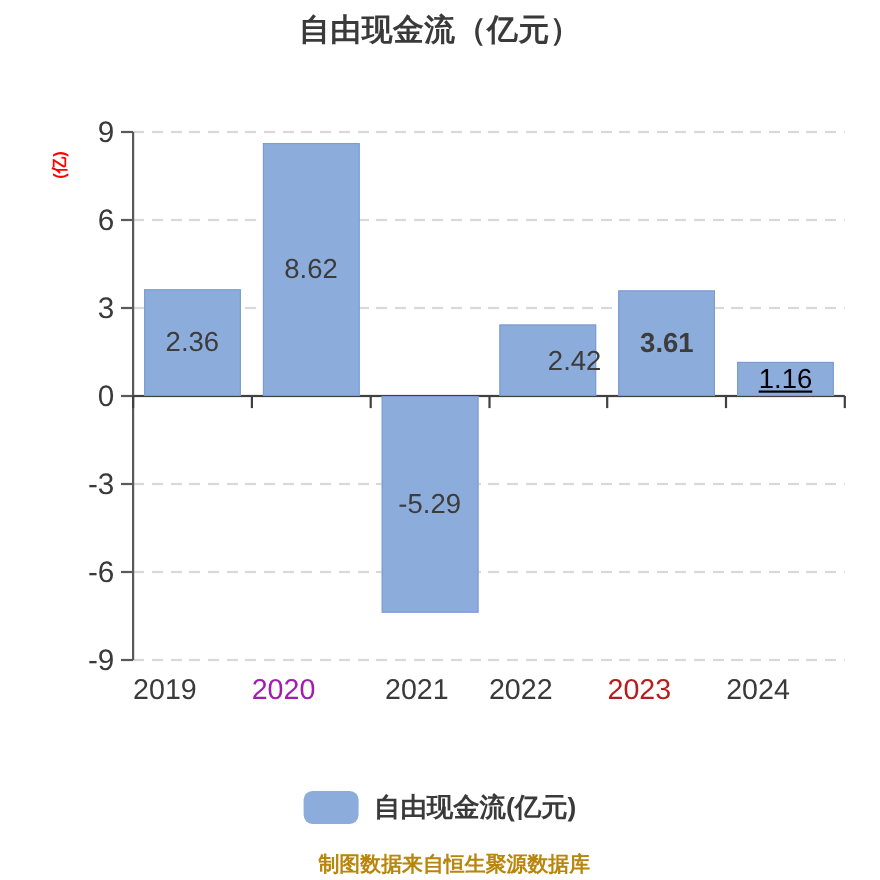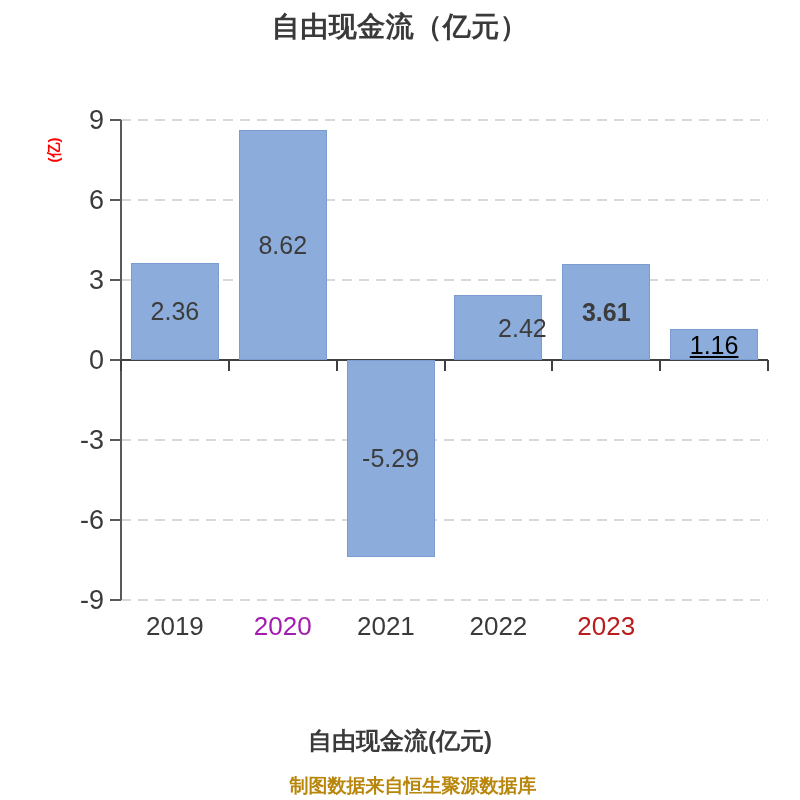--- a/index.html
+++ b/index.html
@@ -27,25 +27,25 @@
   .yaxis-line{position:absolute;width:2px;}
   .zero-line{position:absolute;height:2px;}
   .xtick-mark{position:absolute;width:2px;height:11px;}
   .bar{position:absolute;box-sizing:border-box;}
   .bar-label{
     position:absolute;height:30px;line-height:30px;text-align:center;
     font-size:25px;
   }
   .xlabel{
     position:absolute;top:610px;height:32px;line-height:32px;
-    text-align:center;font-size:26px;
+    text-align:left;font-size:26px;
   }
   .legend{
     position:absolute;top:716px;left:0;width:800px;height:36px;
-    display:flex;justify-content:center;align-items:center;gap:14px;flex-direction:column;
+    display:flex;justify-content:center;align-items:center;gap:14px;
   }
   .legend-swatch{width:50px;height:30px;border-radius:8px;display:inline-block;}
   .legend-label{font-size:24px;font-weight:600;}
   .footer{
     position:absolute;top:773px;left:0;width:800px;text-align:center;
     font-size:19px;font-weight:bold;margin-left:13px;
   }
 </style>
 </head>
 <body style="background: rgb(255, 255, 255);">
@@ -92,22 +92,23 @@
     <div class="xtick-mark" style="left: 659.167px; top: 360px; background: rgb(64, 64, 64);"></div>
     <div class="xtick-mark" style="left: 767px; top: 360px; background: rgb(64, 64, 64);"></div>
     <div class="bar" style="left: 130.917px; top: 262.933px; width: 88px; height: 97.0667px; background: rgb(140, 172, 220); border: 1px solid rgb(124, 155, 208);"></div>
     <div class="bar-label" style="left: 130.917px; width: 88px; top: 296.467px; color: rgb(60, 60, 60);">2.36</div>
     <div class="xlabel" style="left: 121px; width: 107.833px; color: rgb(58, 58, 58);">2019</div>
     <div class="bar" style="left: 238.75px; top: 130.133px; width: 88px; height: 229.867px; background: rgb(140, 172, 220); border: 1px solid rgb(124, 155, 208);"></div>
     <div class="bar-label" style="left: 238.75px; width: 88px; top: 230.067px; color: rgb(60, 60, 60);">8.62</div>
     <div class="xlabel" style="left: 228.833px; width: 107.833px; color: #a21caf;">2020</div>
     <div class="bar" style="left: 346.583px; top: 360px; width: 88px; height: 196.533px; background: rgb(140, 172, 220); border: 1px solid rgb(124, 155, 208);"></div>
     <div class="bar-label" style="left: 346.583px; width: 88px; top: 443.267px; color: rgb(60, 60, 60);">-5.29</div>
-    <div class="xlabel" style="left: 332px; width: 107.833px; color: rgb(58, 58, 58);">2021</div>
+    <div class="xlabel" style="left: 350px; width: 107.833px; color: rgb(58, 58, 58);">2021</div>
     <div class="bar" style="left: 454.417px; top: 295.467px; width: 88px; height: 64.5333px; background: rgb(140, 172, 220); border: 1px solid rgb(124, 155, 208);"></div>
     <div class="bar-label" style="left: 454.417px; width: 88px; top: 312.733px; color: rgb(60, 60, 60); margin-left: 24px;">2.42</div>
     <div class="xlabel" style="left: 444.5px; width: 107.833px; color: rgb(58, 58, 58);">2022</div>
     <div class="bar" style="left: 562.25px; top: 263.733px; width: 88px; height: 96.2667px; background: rgb(140, 172, 220); border: 1px solid rgb(124, 155, 208);"></div>
     <div class="bar-label" style="left: 562.25px; width: 88px; top: 296.867px; color: rgb(60, 60, 60); font-weight: bold;">3.61</div>
     <div class="xlabel" style="left: 552.333px; width: 107.833px; color: #b91c1c;">2023</div>
     <div class="bar" style="left: 670.083px; top: 329.067px; width: 88px; height: 30.9333px; background: rgb(140, 172, 220); border: 1px solid rgb(124, 155, 208);"></div>
     <div class="bar-label" style="left: 670.083px; width: 88px; top: 329.533px; color: #000000; text-decoration: underline;">1.16</div>
+    <div class="xlabel" style="left: 660.167px; width: 107.833px; color: rgb(58, 58, 58);">2024</div>
   </div>
 
 </body></html>

